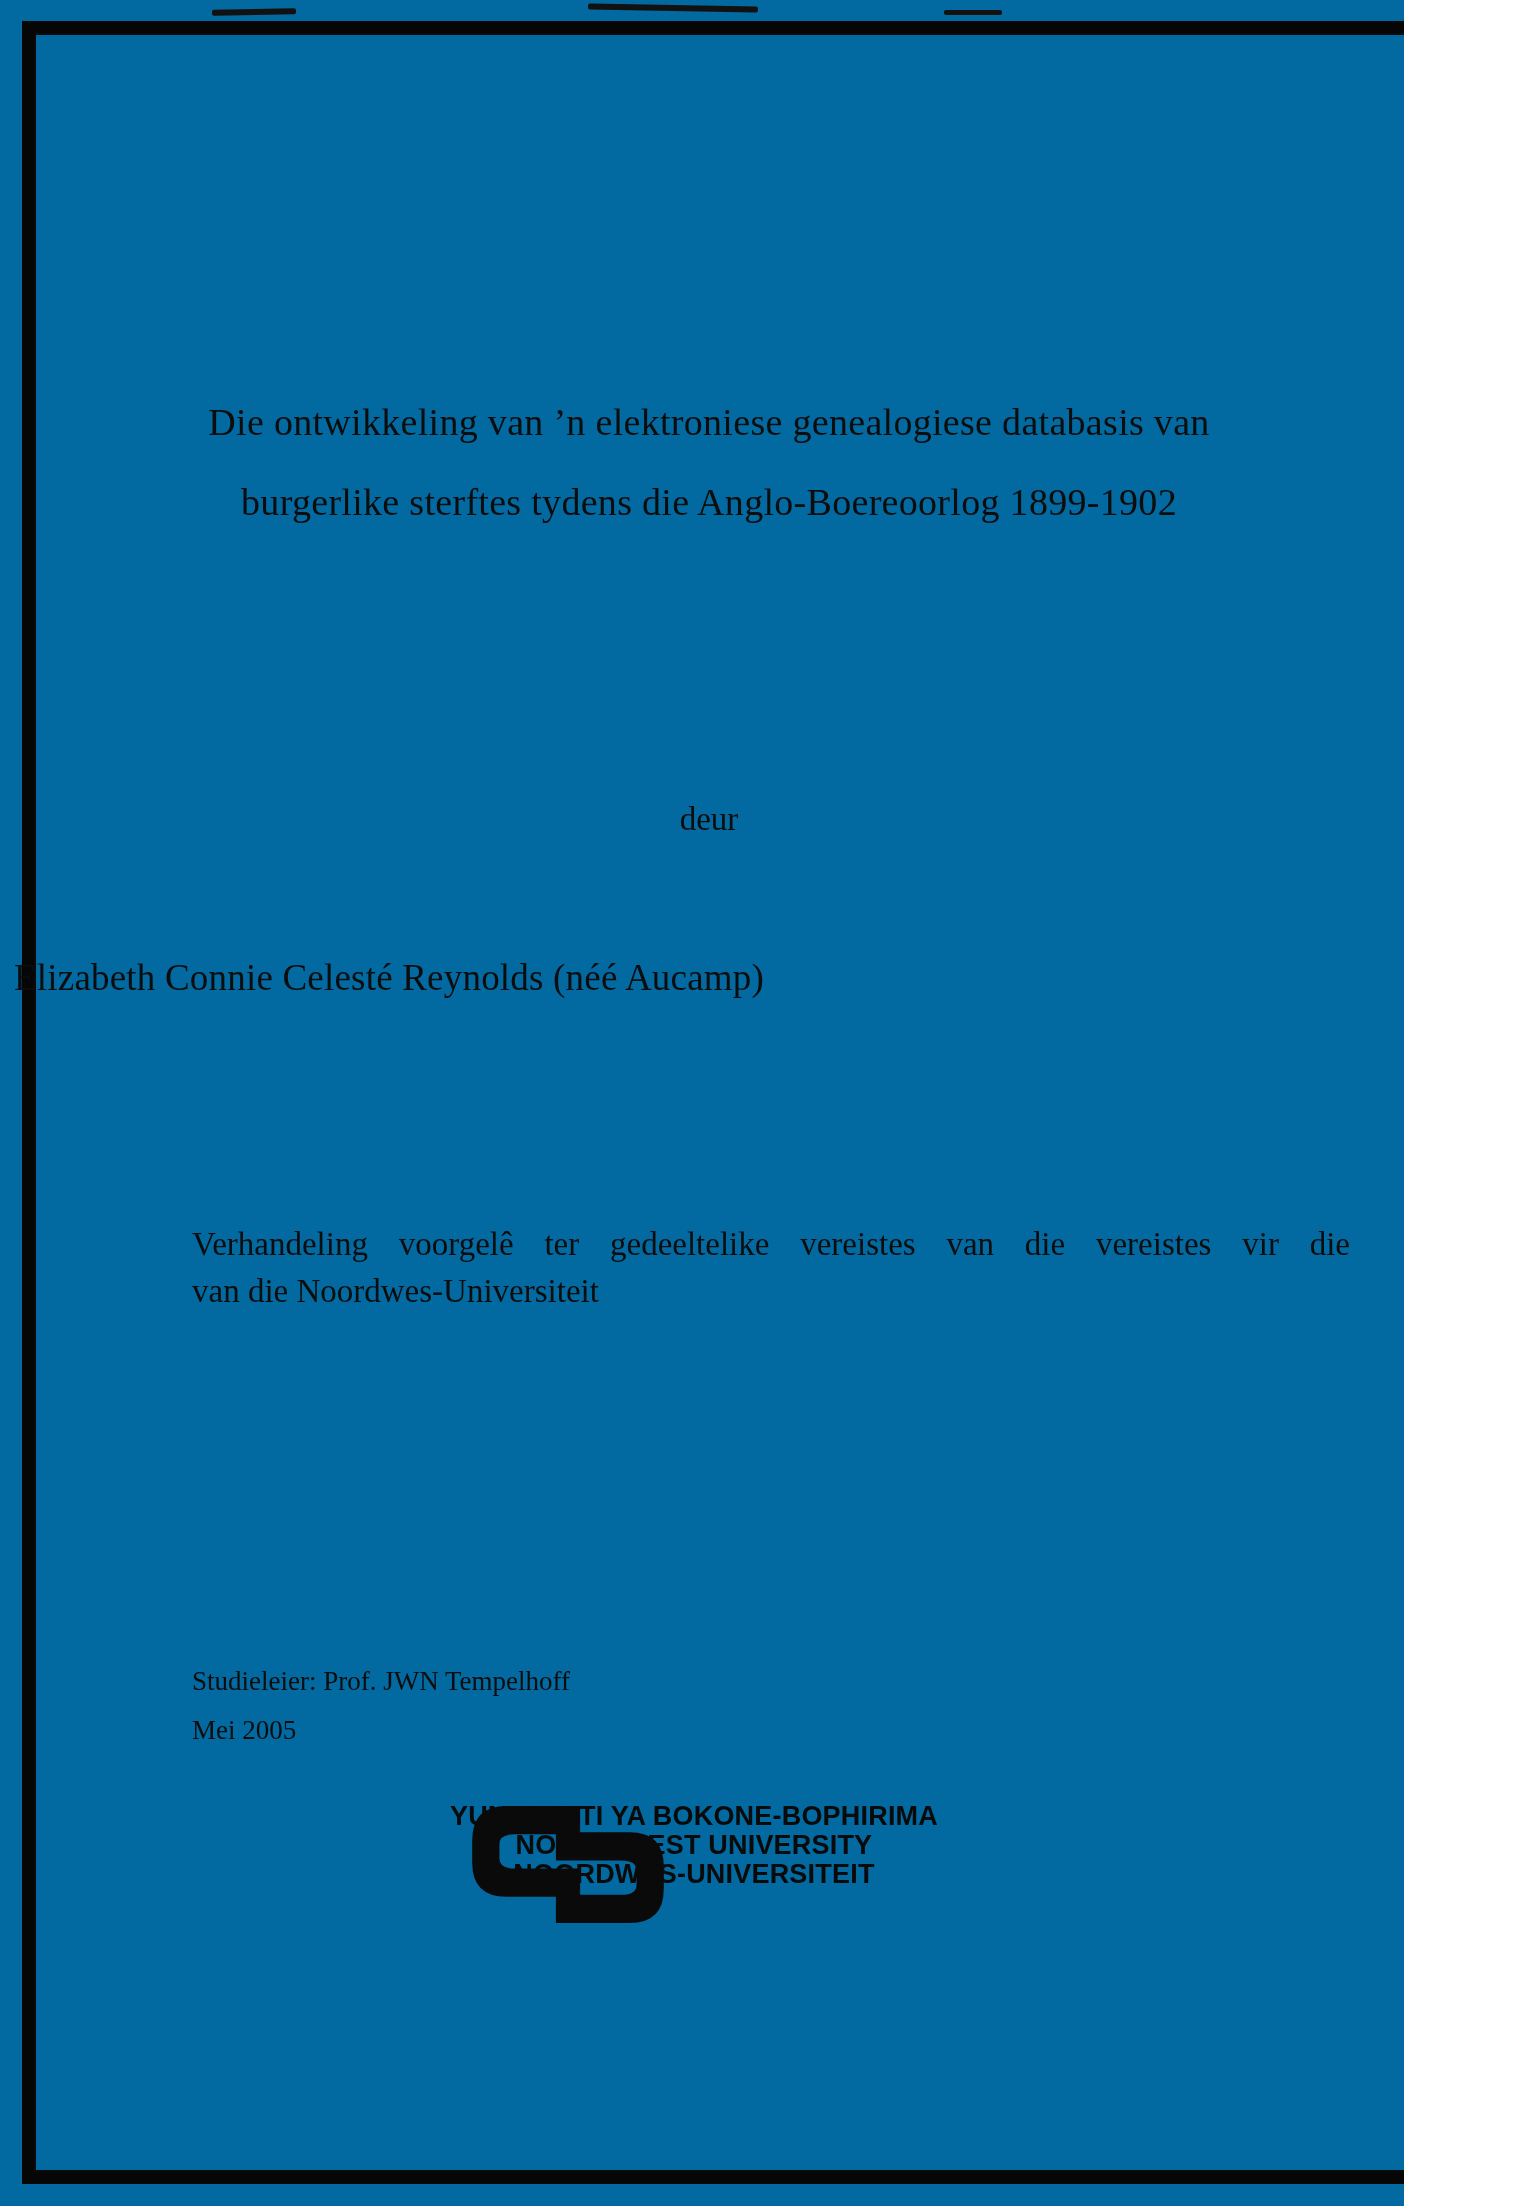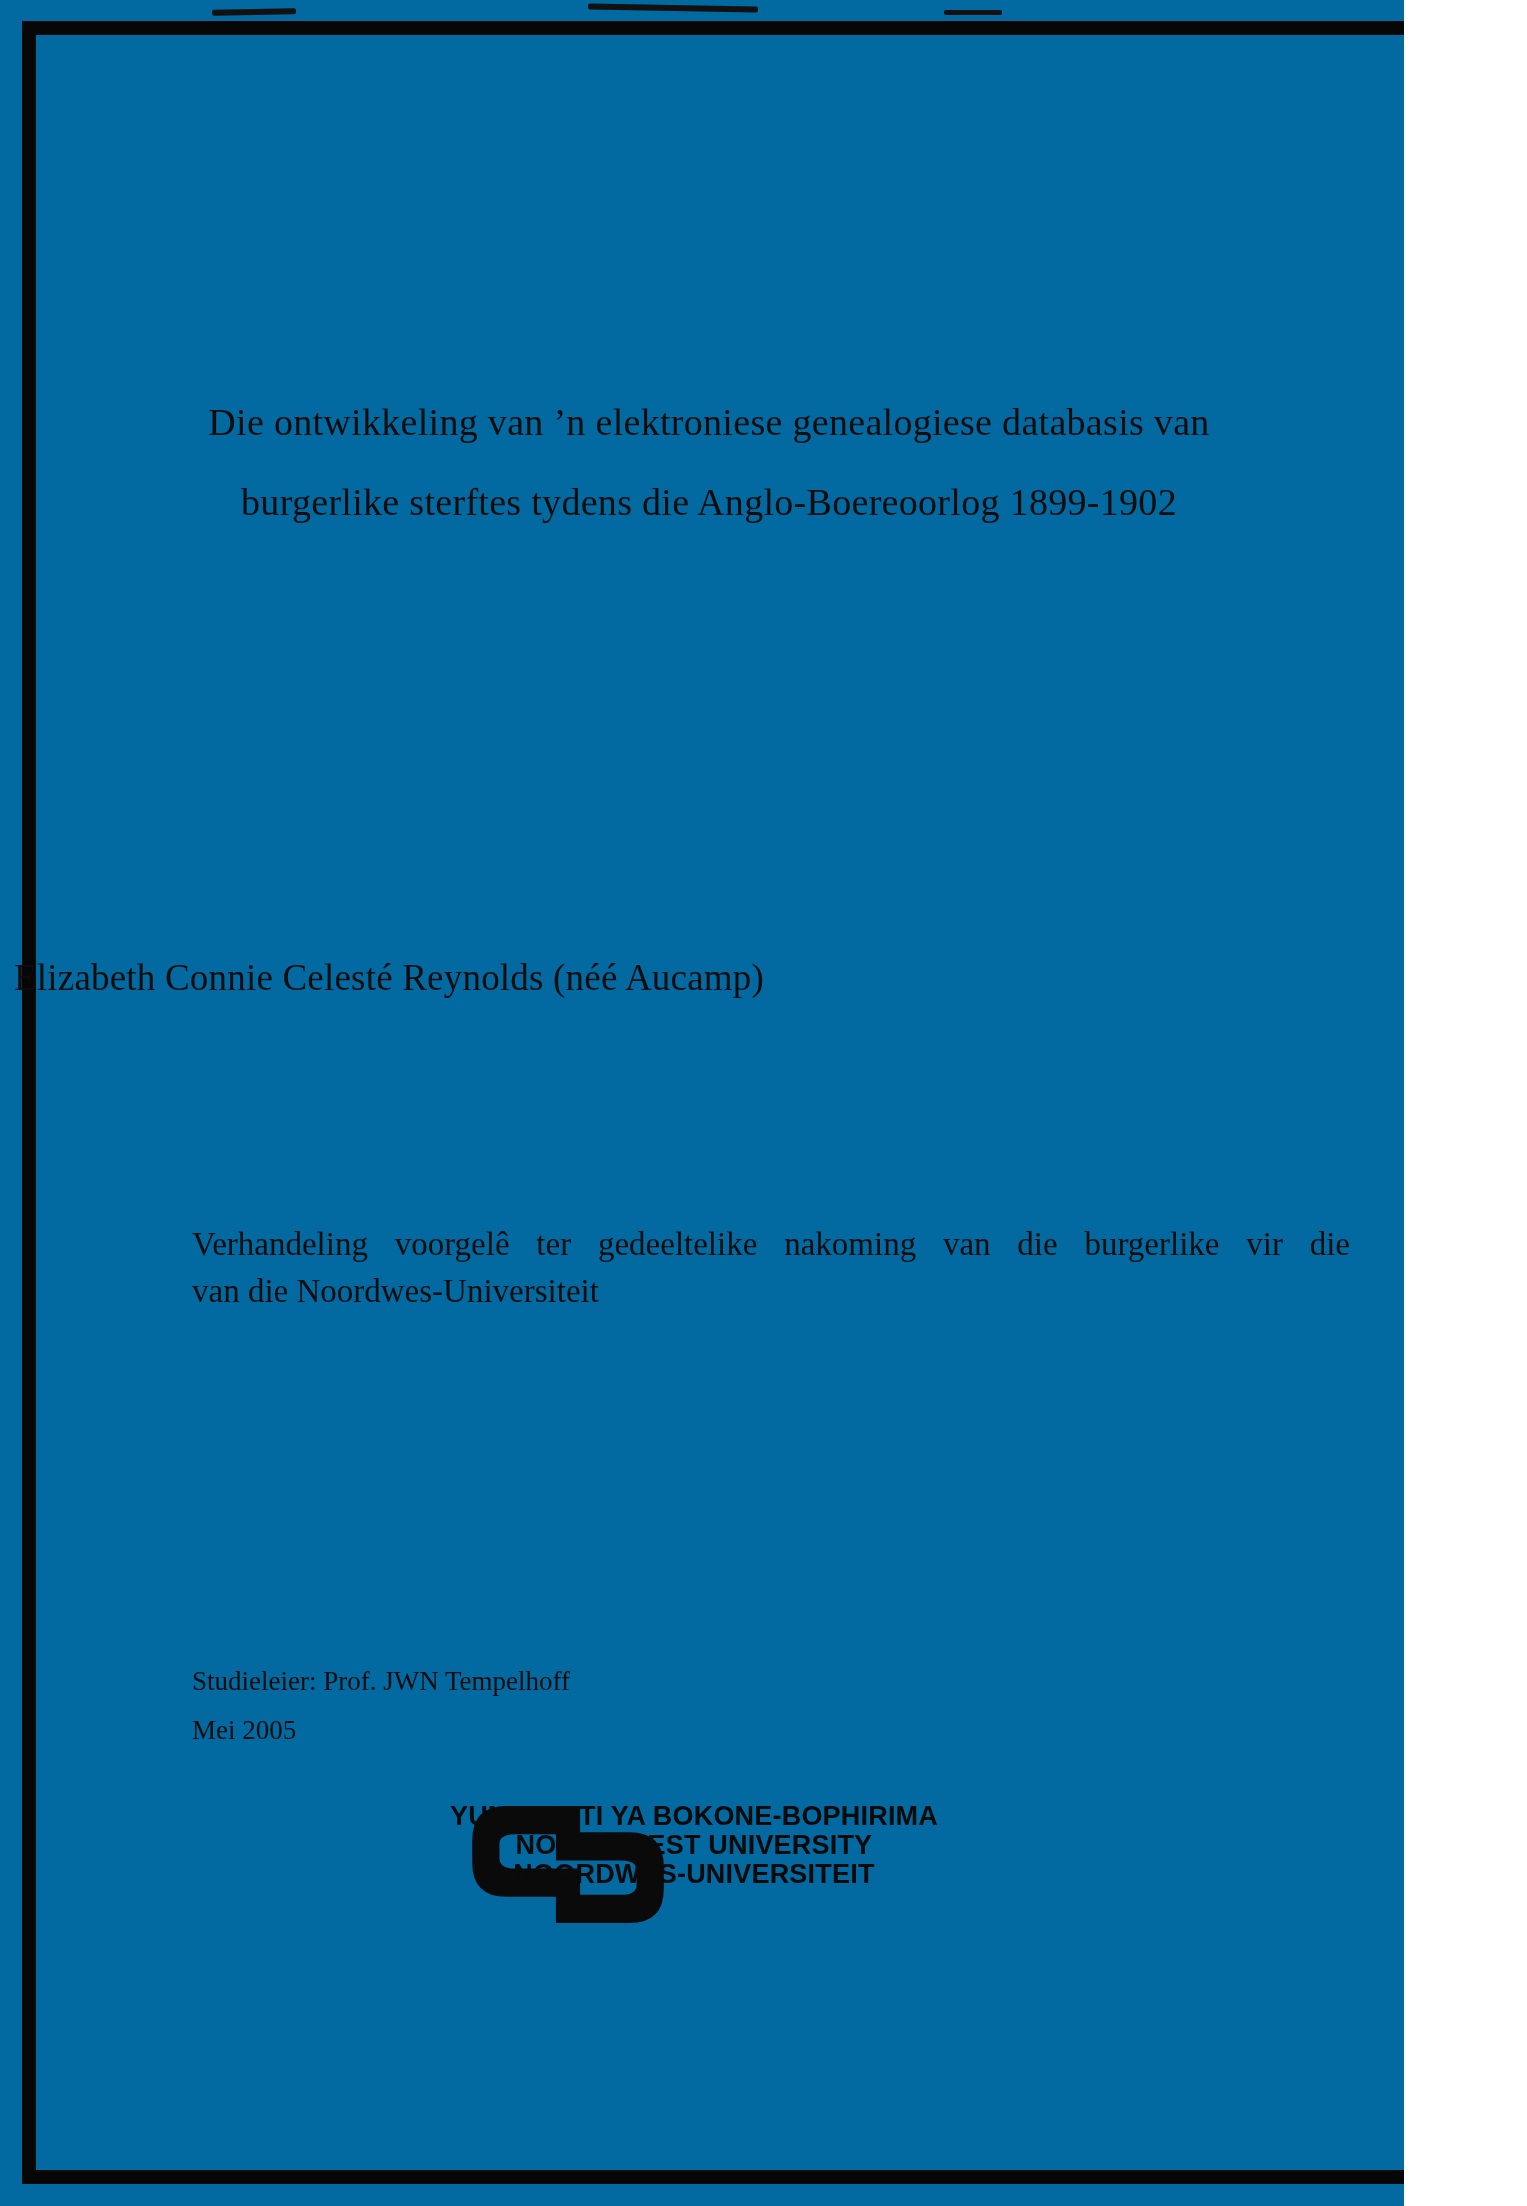--- a/index.html
+++ b/index.html
@@ -99,25 +99,26 @@
 
   <div class="frame-outer">
     <div class="frame-inner"></div>
   </div>
 
   <div class="title-block">
     <div>Die ontwikkeling van ’n elektroniese genealogiese databasis van</div>
     <div>burgerlike sterftes tydens die Anglo-Boereoorlog 1899-1902</div>
   </div>
 
+  <div class="byline">deur</div>
 
   <div class="author">Elizabeth Connie Celesté Reynolds (néé Aucamp)</div>
 
   <div class="statement">
-    <div class="just">Verhandeling voorgelê ter gedeeltelike nakoming van die burgerlike vir die</div>
+    <div class="just">Verhandeling voorgelê ter gedeeltelike vereistes van die vereistes vir die</div>
     <div>van die Noordwes-Universiteit</div>
   </div>
 
   <div class="supervisor-block">
     <div>Studieleier: Prof. JWN Tempelhoff</div>
     <div>Mei 2005</div>
   </div>
 
   <svg class="logo-mark" viewBox="0 0 190 118" xmlns="http://www.w3.org/2000/svg" aria-hidden="true">
     <path fill="#0a0a0a" d="M107,0 H34 Q0,0 0,34 V56 Q0,90 34,90 H107 V62 H42 Q27,62 27,52 V38 Q27,28 42,28 H107 Z"></path>

